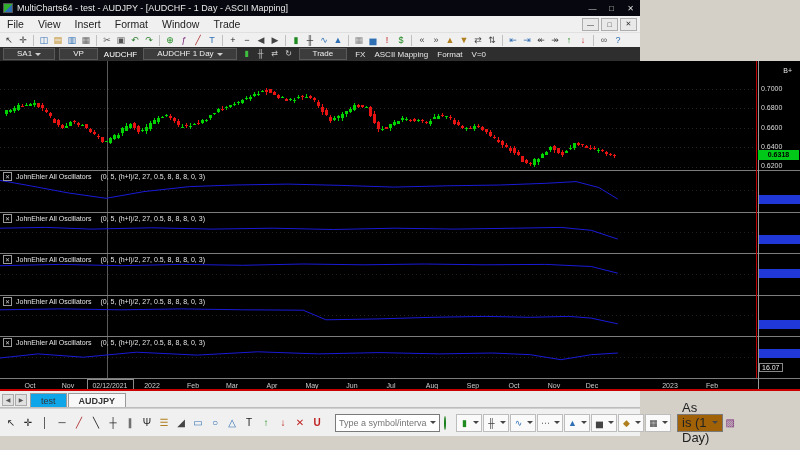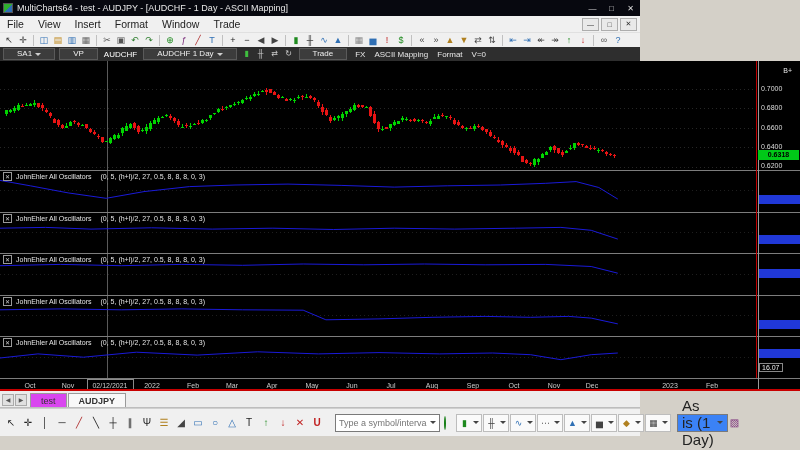--- a/index.html
+++ b/index.html
@@ -45,34 +45,34 @@
   .t0{top:24px}.t1{top:43px}.t2{top:63px}.t3{top:82px}.t4{top:101px}
   .ax-bplus{position:absolute;left:758px;width:38px;top:6px;text-align:right;padding-right:4px;color:#e8e8e8;font-size:7px;z-index:2}
   .price-tag{position:absolute;left:758px;top:89px;width:41px;height:10px;background:#00c818;color:#000;font-size:7px;font-weight:bold;text-align:center;line-height:10px;z-index:2}
   .panel5-value{position:absolute;left:759px;top:302px;background:#000;border:1px solid #888;color:#eee;font-size:7px;padding:0 2px;z-index:2}
 
   
   .tabbar{height:17px;background:#ececec;display:flex;align-items:flex-end;border-bottom:1px solid #bdbdbd;flex:0 0 auto;padding-left:2px}
   .tab-nav{display:flex;gap:1px;margin-right:3px;margin-bottom:1px}
   .tab-nav-btn{width:12px;height:12px;border:1px solid #aaa;background:#e0e0e0;font-size:6px;line-height:11px;text-align:center;color:#555}
   .tabs{display:flex}
-  .tab{font-size:9px;padding:2px 10px 1px;border:1px solid #9a9a9a;border-bottom:none;background:#d946ef;margin-right:1px;color:#333}
+  .tab{font-size:9px;padding:2px 10px 1px;border:1px solid #9a9a9a;border-bottom:none;background:#0ea5e9;margin-right:1px;color:#333}
   .tab.active{background:#f8f8f8;font-weight:bold}
 
   
   .bottombar{height:28px;background:#f0f0f0;display:flex;align-items:center;gap:2px;padding:0 3px;border-top:1px solid #cfcfcf;flex:0 0 auto}
   .bt-group{display:flex;gap:1px;align-items:center}
   .bt-icon{width:16px;height:17px;font-size:10px;text-align:center;line-height:17px;cursor:default}
   .bb-sep{width:1px;height:18px;background:#c4c4c4;margin:0 3px}
   .symbol-combo{display:flex;align-items:center;border:1px solid #7a7a7a;background:#fff;height:18px;padding:0 3px}
   .symbol-input{border:none;outline:none;width:88px;font-size:9px;font-family:"Liberation Sans",sans-serif;color:#444}
   .go-btn{width:14px;height:14px;border-radius:50%;background:radial-gradient(circle at 35% 35%,#b8f2b8,#1fae1f);border:1px solid #188018;margin-left:2px}
   .bt-dd{display:flex;align-items:center;border:1px solid #bdbdbd;background:#fafafa;height:18px;padding:0 2px}
   .bt-dd .ico{width:11px;text-align:center;font-size:9px}
-  .res-select{display:flex;align-items:center;justify-content:space-between;background:#3b82f6;border:1px solid #7a7a7a;height:18px;font-size:15px;padding:0 4px;width:88px;margin-left:4px;color:#222}
+  .res-select{display:flex;align-items:center;justify-content:space-between;background:#a16207;border:1px solid #7a7a7a;height:18px;font-size:13px;padding:0 4px;width:88px;margin-left:4px;color:#222}
 
   
   .statusbar{height:14px;background:#f0f0f0;display:flex;align-items:center;font-size:9px;color:#222;padding-left:7px;border-top:1px solid #cdcdcd;flex:0 0 auto}
   .sb-time{margin-left:auto}
   .sb-alert{width:14px;height:11px;background:#ffd34d;border:1px solid #caa42c;margin-left:38px;margin-right:1px}
 </style>
 </head>
 <body>
 
 <div class="app">

